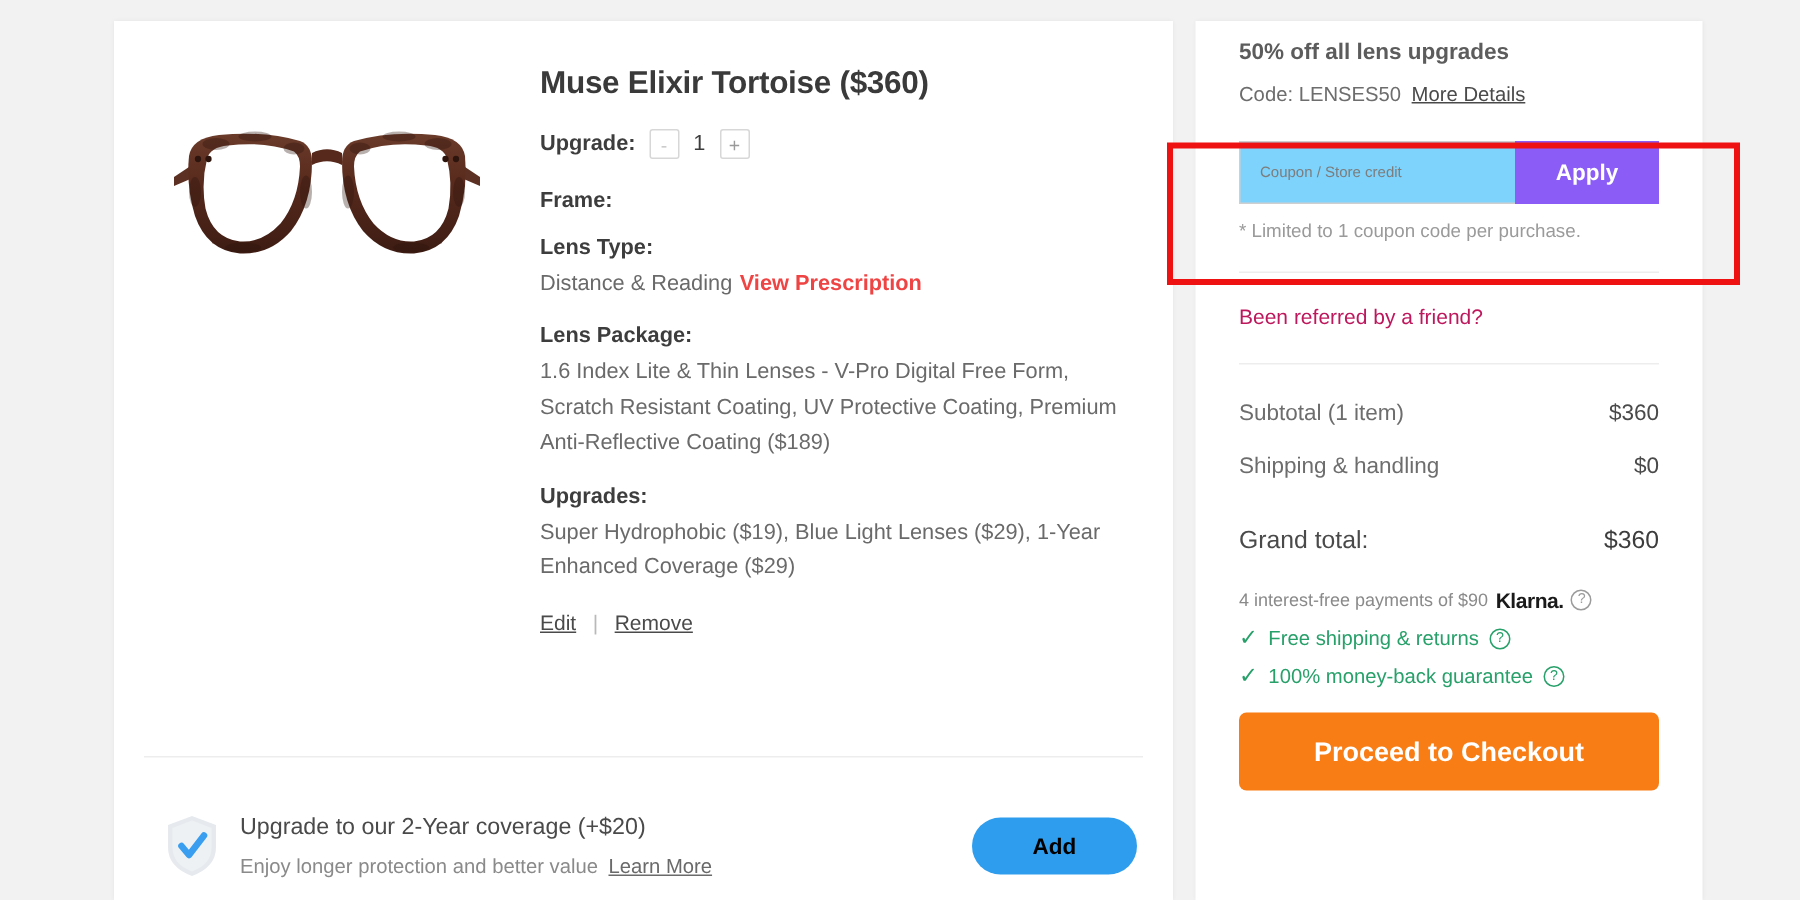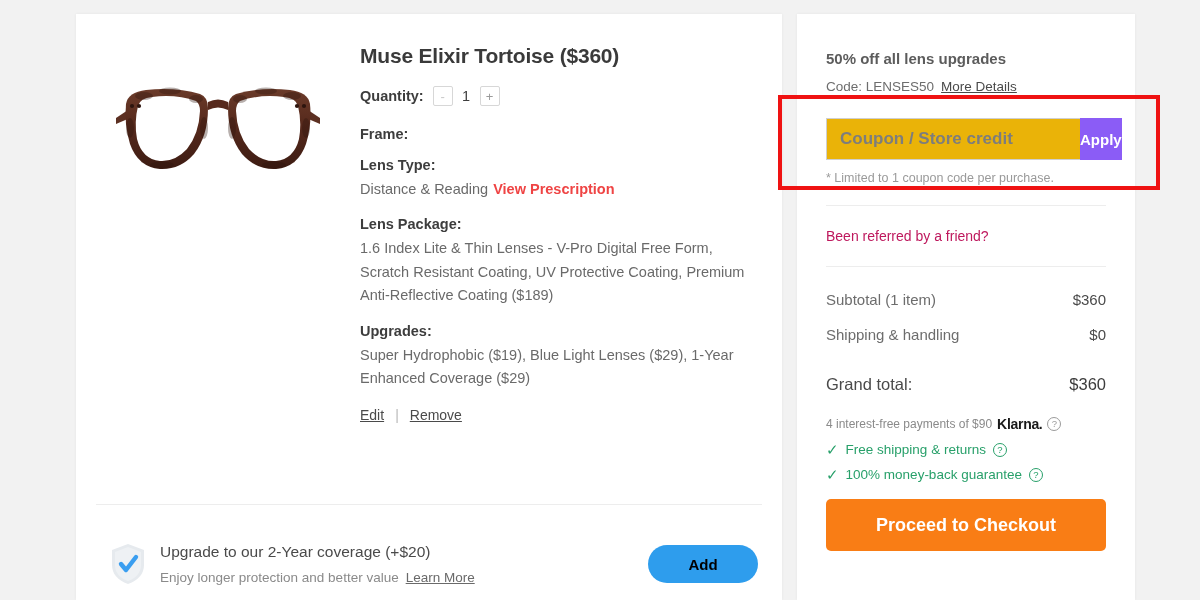--- a/index.html
+++ b/index.html
@@ -170,21 +170,21 @@
   #summary-card {
     position: absolute;
     left: 797px; top: 14px;
     width: 338px; height: 586px;
     background: #ffffff;
     box-shadow: 0 0 3px rgba(0,0,0,0.06);
   }
 
   .summary-pad { padding: 0 29px; }
 
-  #promo-section { padding-top: 36px; }
+  #promo-section { padding-top: 12px; }
   #promo-title {
     font-size: 15px;
     font-weight: bold;
     color: #5c5c5c;
     margin-bottom: 12px;
   }
   #promo-code-line {
     font-size: 13.5px;
     color: #6d6d6d;
   }
@@ -198,28 +198,27 @@
   #coupon-row {
     display: flex;
     margin-top: 24px;
     height: 42px;
     width: 280px;
   }
   #coupon-input {
     flex: 1;
     border: 1px solid #cfcfcf;
     border-right: none;
-    background: #eab308;
-    font-size: 17px;
+    background: #7dd3fc;
+    font-size: 10px;
     color: #5d5d5d;
     padding: 0 13px;
     font-family: "Liberation Sans", sans-serif;
     outline: none;
     border-radius: 0;
-    font-weight: bold;
   }
   #coupon-input::placeholder { color: #7d7d7d; opacity: 1; }
   #apply-button {
     width: 96px;
     background: #8b5cf6;
     color: #ffffff;
     border: none;
     font-size: 15px;
     font-weight: bold;
     font-family: "Liberation Sans", sans-serif;
@@ -374,21 +373,21 @@
           <ellipse cx="170" cy="99" rx="12" ry="3.4"></ellipse>
           <ellipse cx="128" cy="62" rx="4" ry="11"></ellipse>
         </g>
       </svg>
     </div>
 
     <div id="product-info-col">
       <div id="product-title">Muse Elixir Tortoise  ($360)</div>
 
       <div class="qty-row">
-        <span class="qty-label">Quantity:</span>
+        <span class="qty-label">Upgrade:</span>
         <button class="qty-btn minus">-</button>
         <span class="qty-value">1</span>
         <button class="qty-btn plus">+</button>
       </div>
 
       <div class="spec-block">
         <div class="spec-label">Frame:</div>
       </div>
 
       <div class="spec-block">

